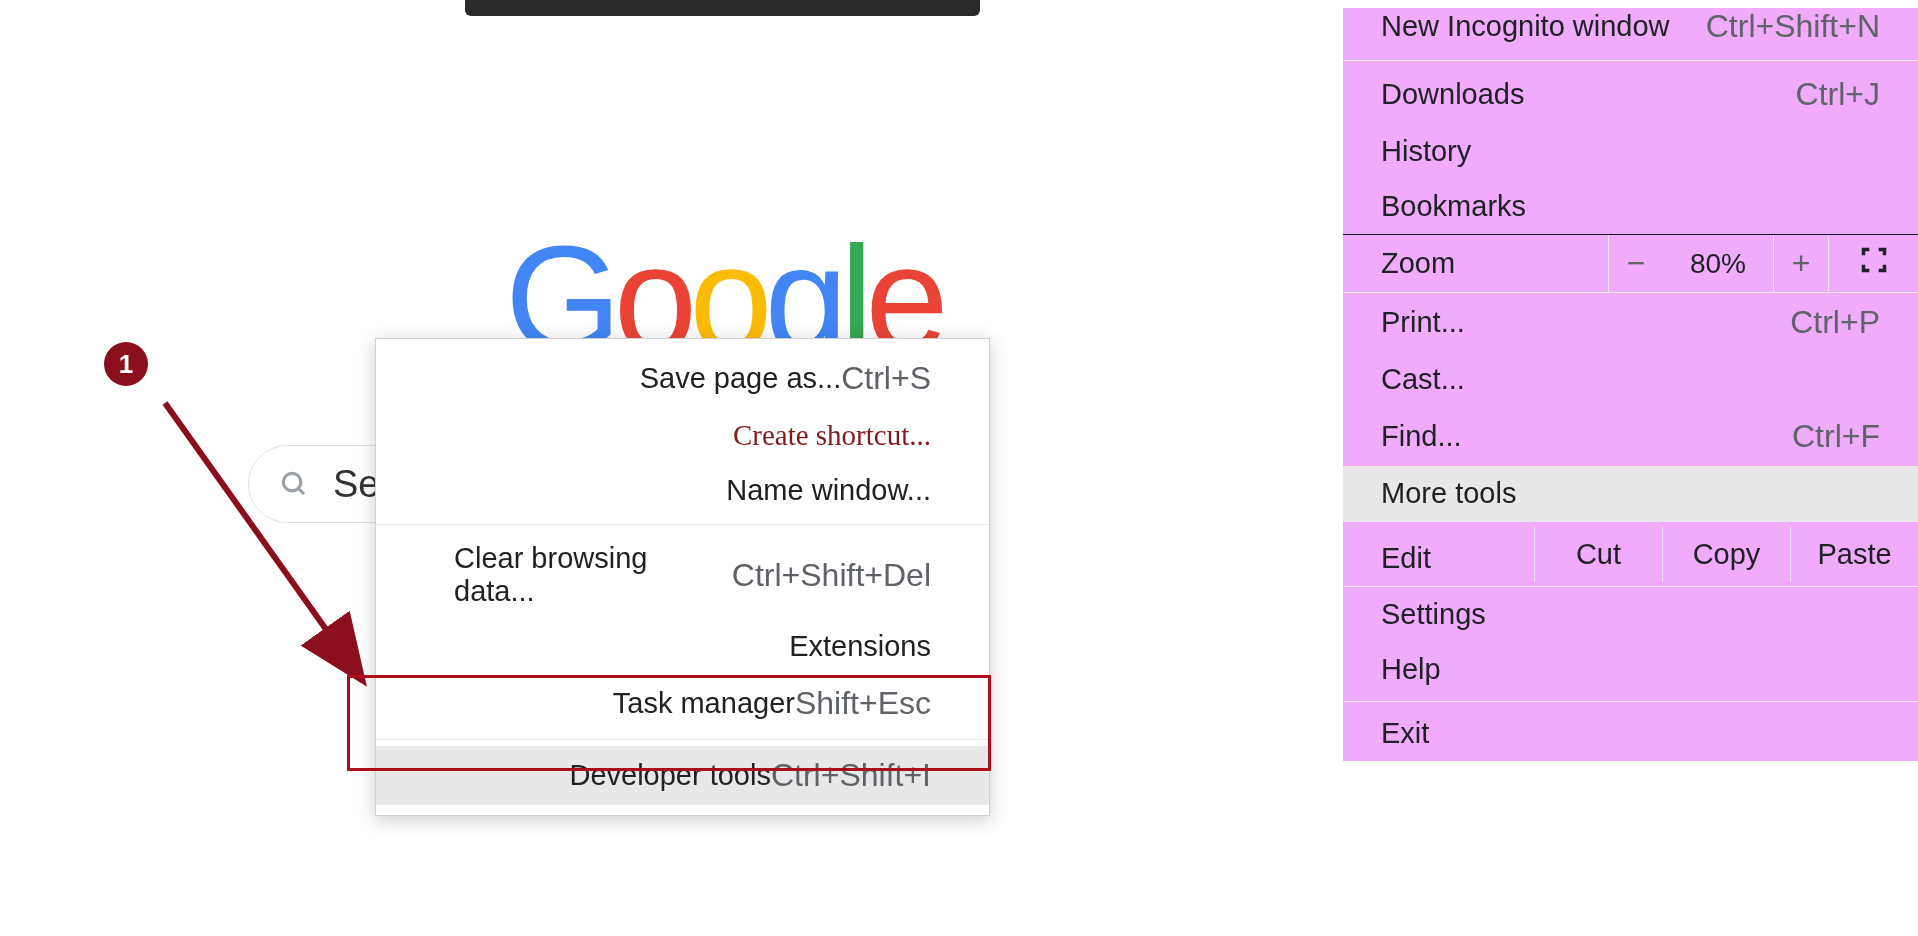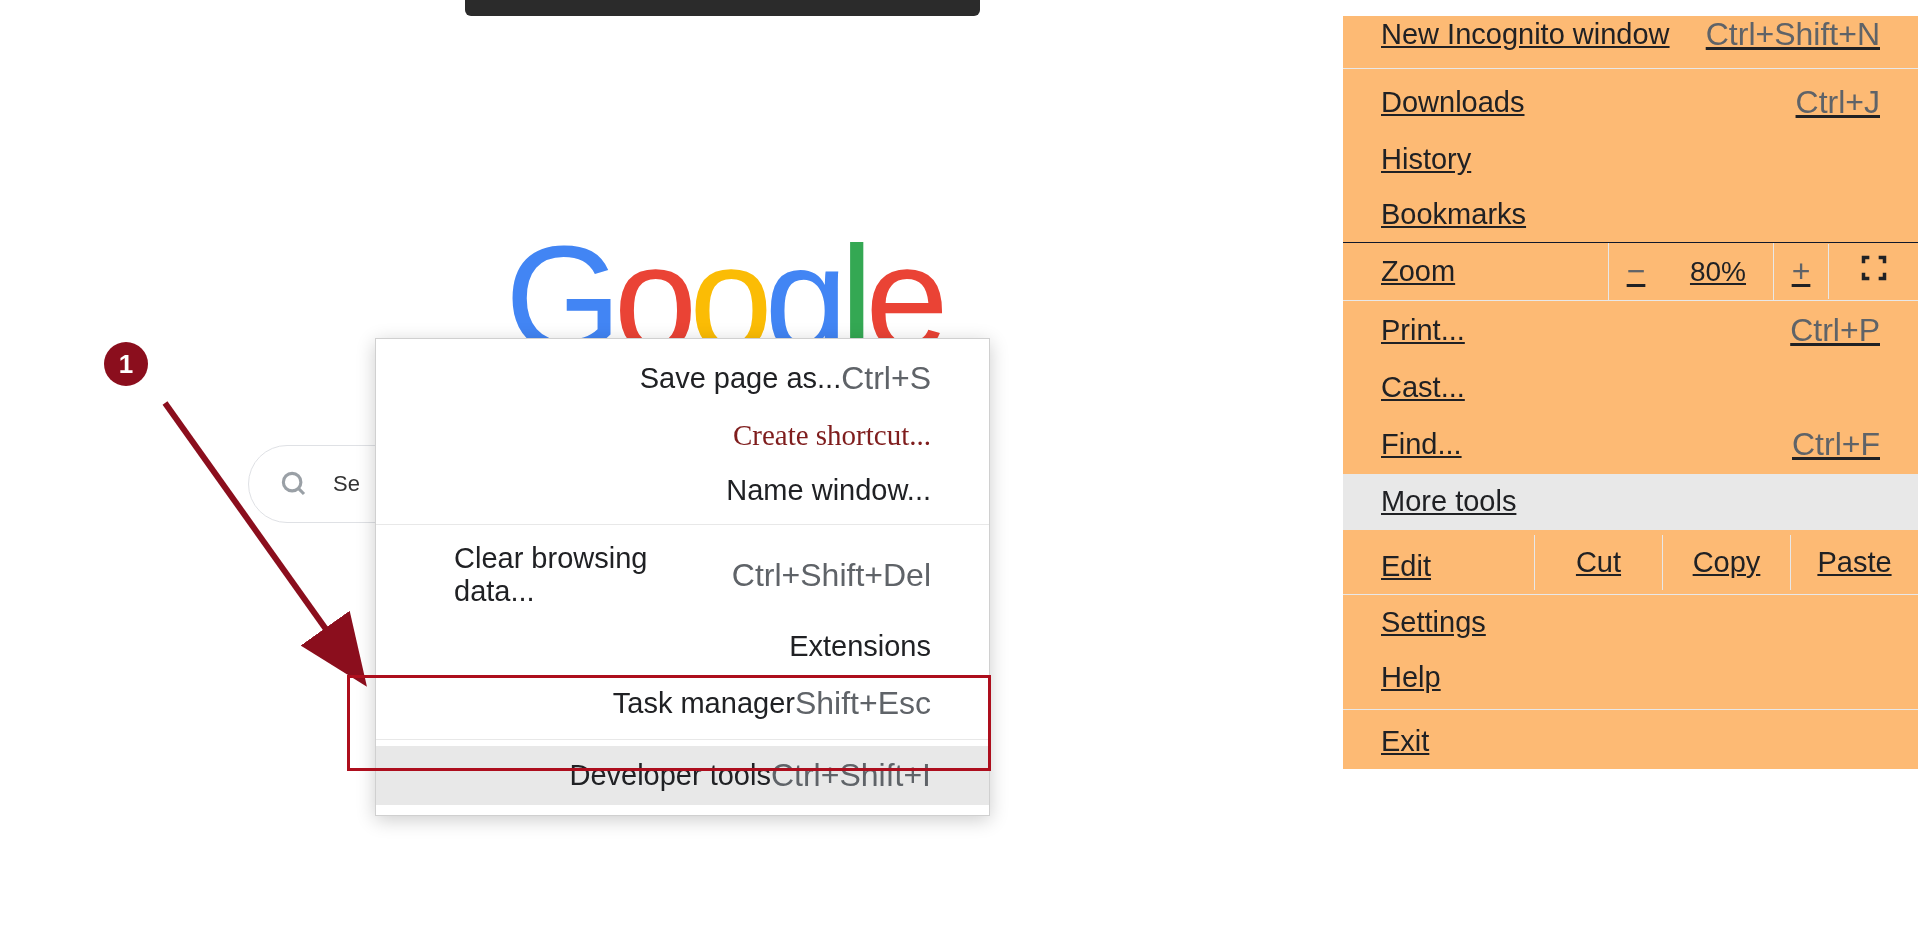--- a/index.html
+++ b/index.html
@@ -51,34 +51,33 @@
       padding: 0 30px;
       background: #fff;
     }
     .search-box .search-icon {
       width: 30px;
       height: 30px;
       color: #9aa0a6;
       margin-right: 24px;
     }
     .search-box .search-text {
-      font-size: 22px;
+      font-size: 38px;
       color: #333;
     }
     
     
     .chrome-menu {
       position: absolute;
-      top: 16px;
+      top: 8px;
       right: 0;
       width: 575px;
-      background: #fdba74;
+      background: #f0abfc;
       font-size: 29px;
       color: #202124;
-      text-decoration: underline;
     }
     .menu-item {
       display: flex;
       align-items: center;
       justify-content: space-between;
       padding: 11px 38px;
       cursor: pointer;
     }
     .menu-item.hover { background: #e8e8e8; }
     .menu-shortcut {

